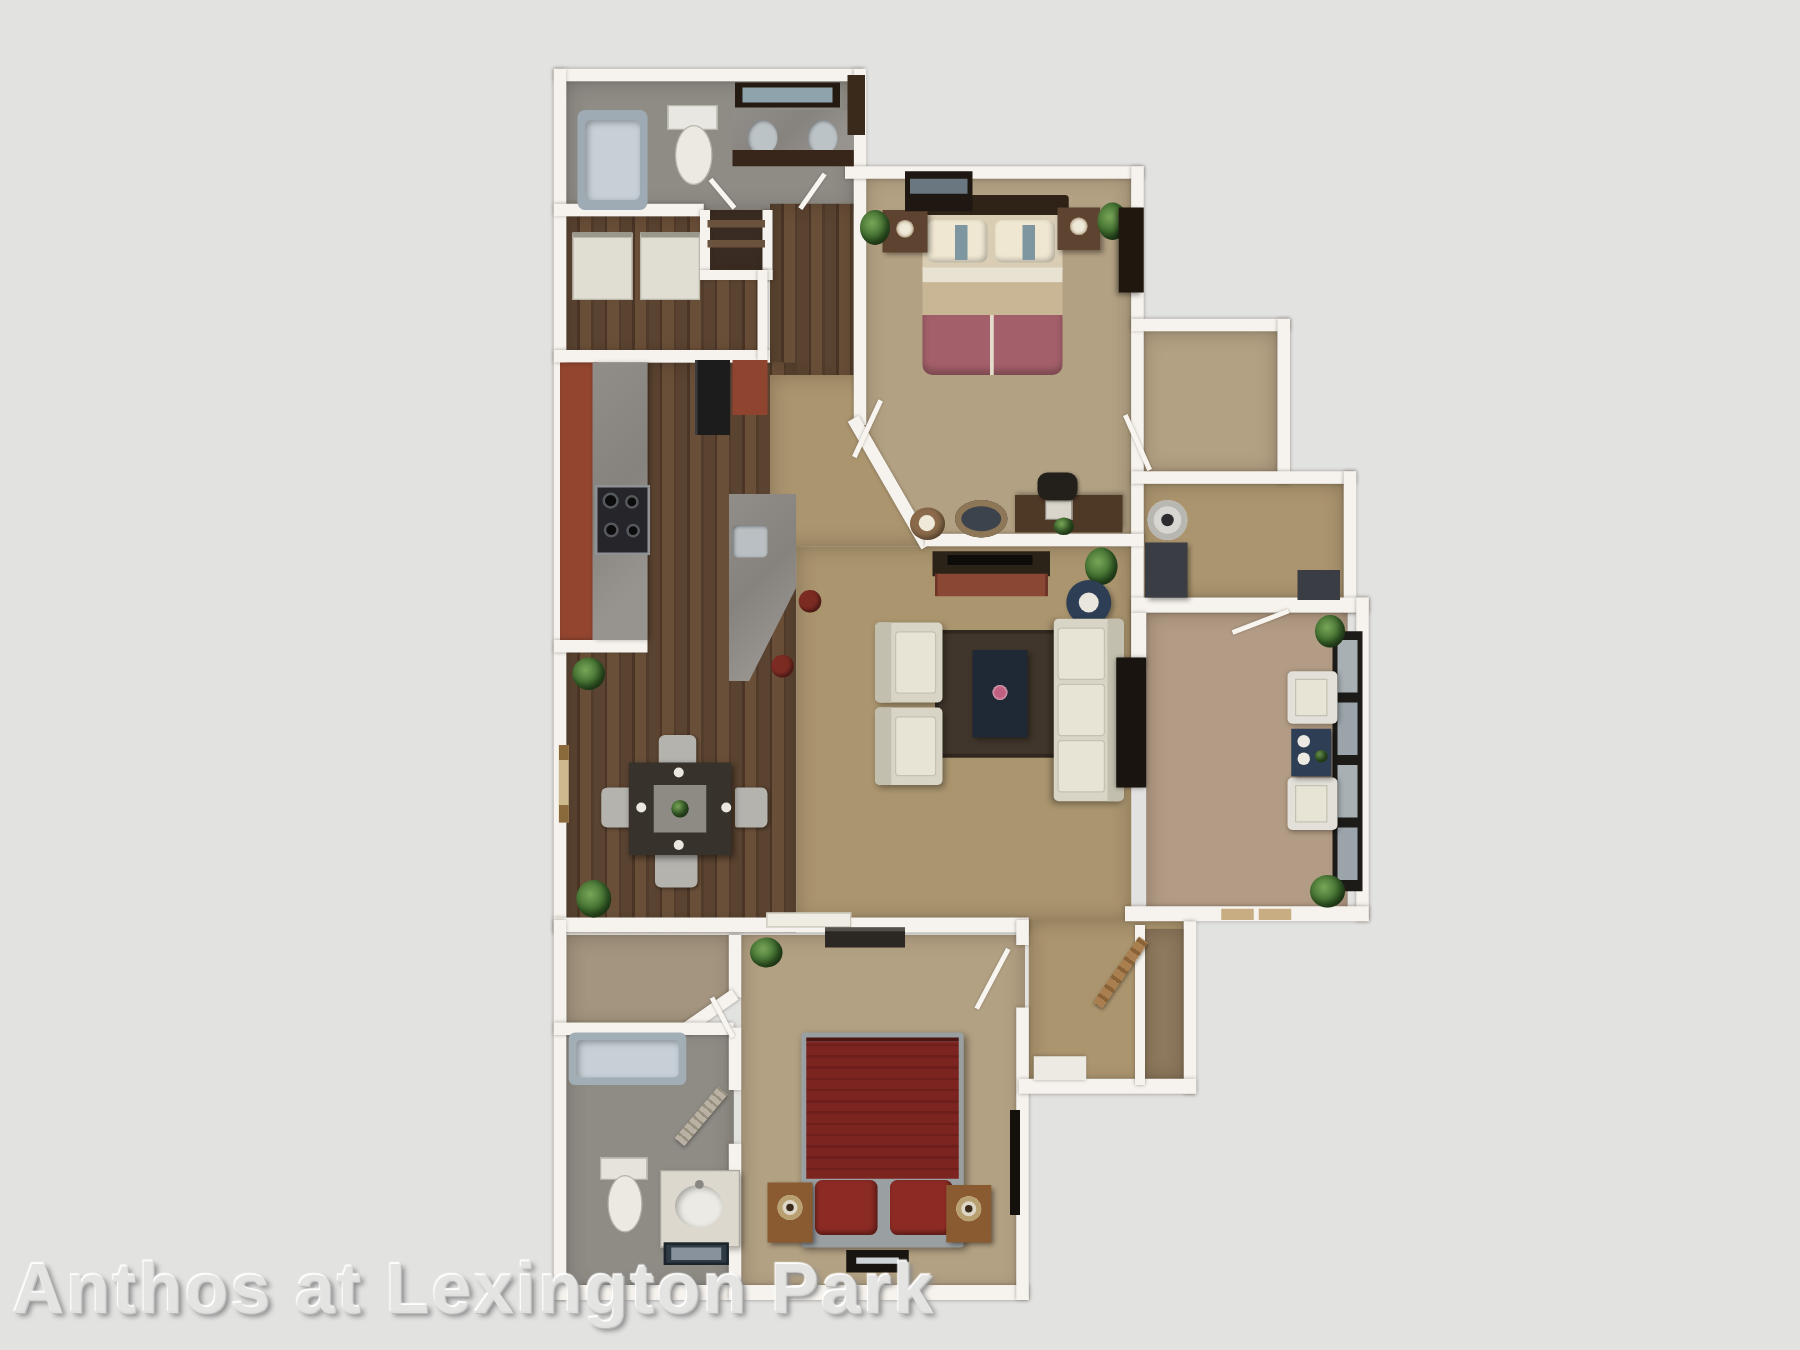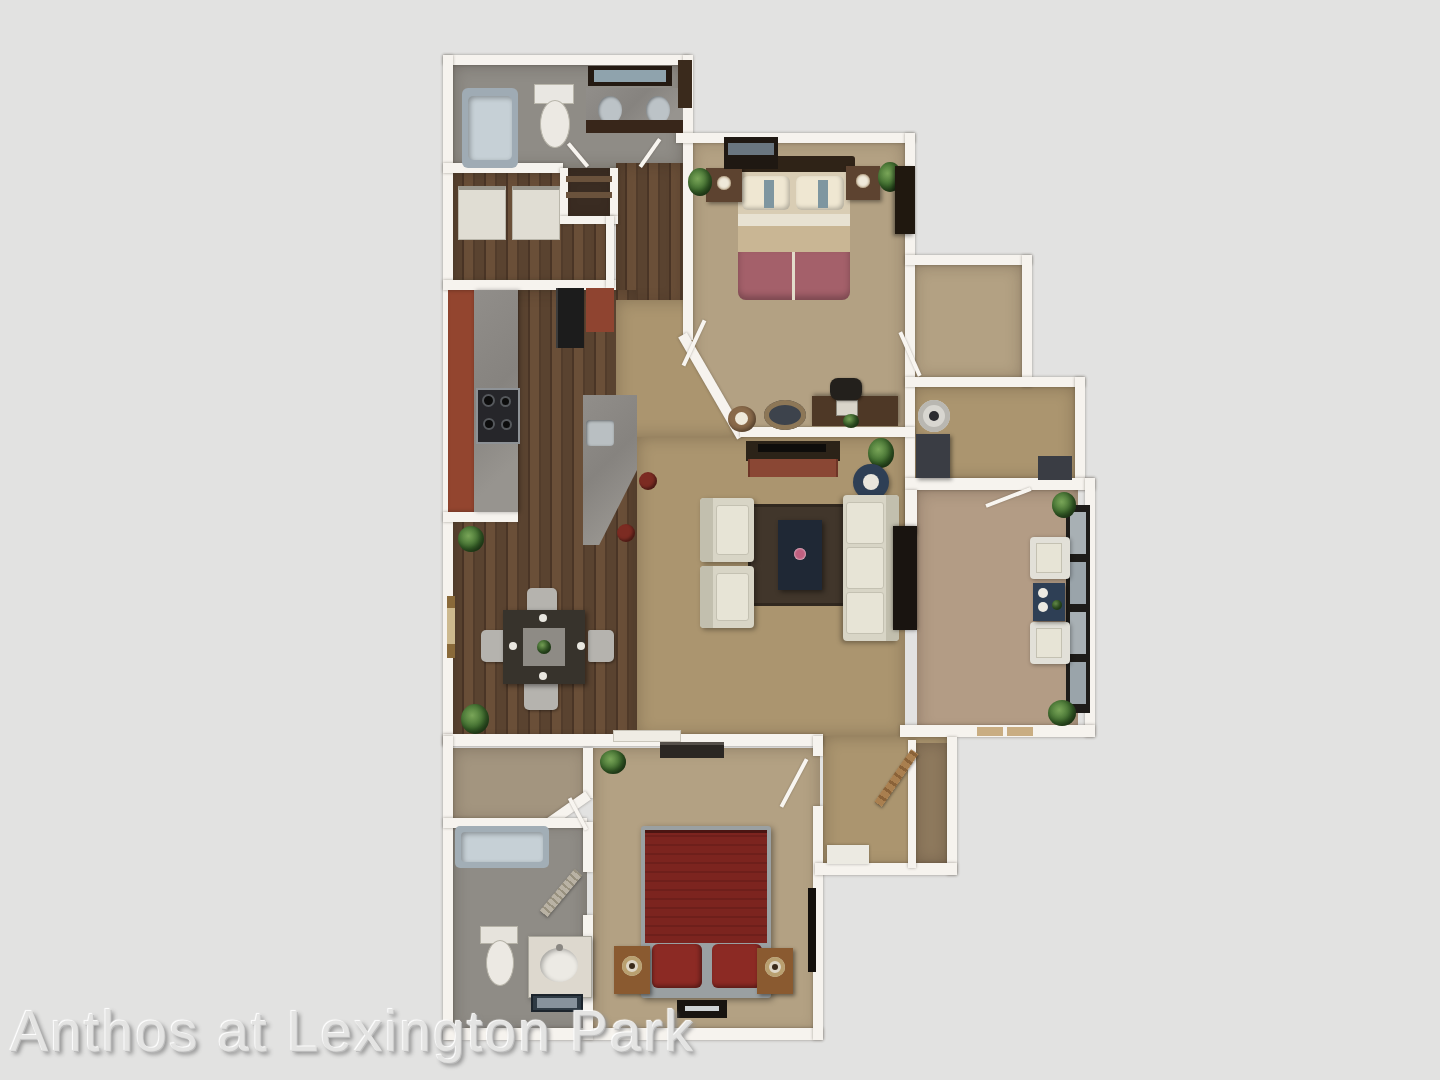--- a/index.html
+++ b/index.html
@@ -17,21 +17,21 @@
   
   .w{position:absolute;background:#f6f3ee;box-shadow:0 0 3px rgba(60,50,40,.45);}
   .swing{position:absolute;background:#f8f5f0;box-shadow:0 0 2px rgba(60,50,40,.4);}
   
   .plant{position:absolute;border-radius:50%;background:radial-gradient(circle at 40% 38%,#79a558,#3c6a2c 55%,#24451b 95%);box-shadow:inset -3px -3px 6px rgba(0,0,0,.45);}
   .white-furn{background:#e0ddd3;border:1px solid #b9b6aa;box-sizing:border-box;}
   .cushion{background:#e7e4d6;border:1px solid #c4c1b2;box-sizing:border-box;}
   .granite{background:linear-gradient(135deg,#918e8a,#86837f 45%,#97948f 80%);}
   .navy{background:#2e3f55;}
   .r50{border-radius:50%;}
-  .watermark{position:absolute;left:10px;top:998px;font-size:57px;letter-spacing:2px;font-weight:400;
+  .watermark{position:absolute;left:10px;top:998px;font-size:57px;letter-spacing:2px;font-weight:700;
     color:rgba(226,226,225,.92);
     text-shadow:-1px -1px 1px #ffffff,1px 1px 0 #bdbdbd,3px 3px 4px #8c8c8c;
     white-space:nowrap;z-index:50;}
 </style>
 </head>
 <body>
 
 <div id="plan">
 
   <div class="f gray" style="left:453px;top:65px;width:230px;height:103px"></div>

